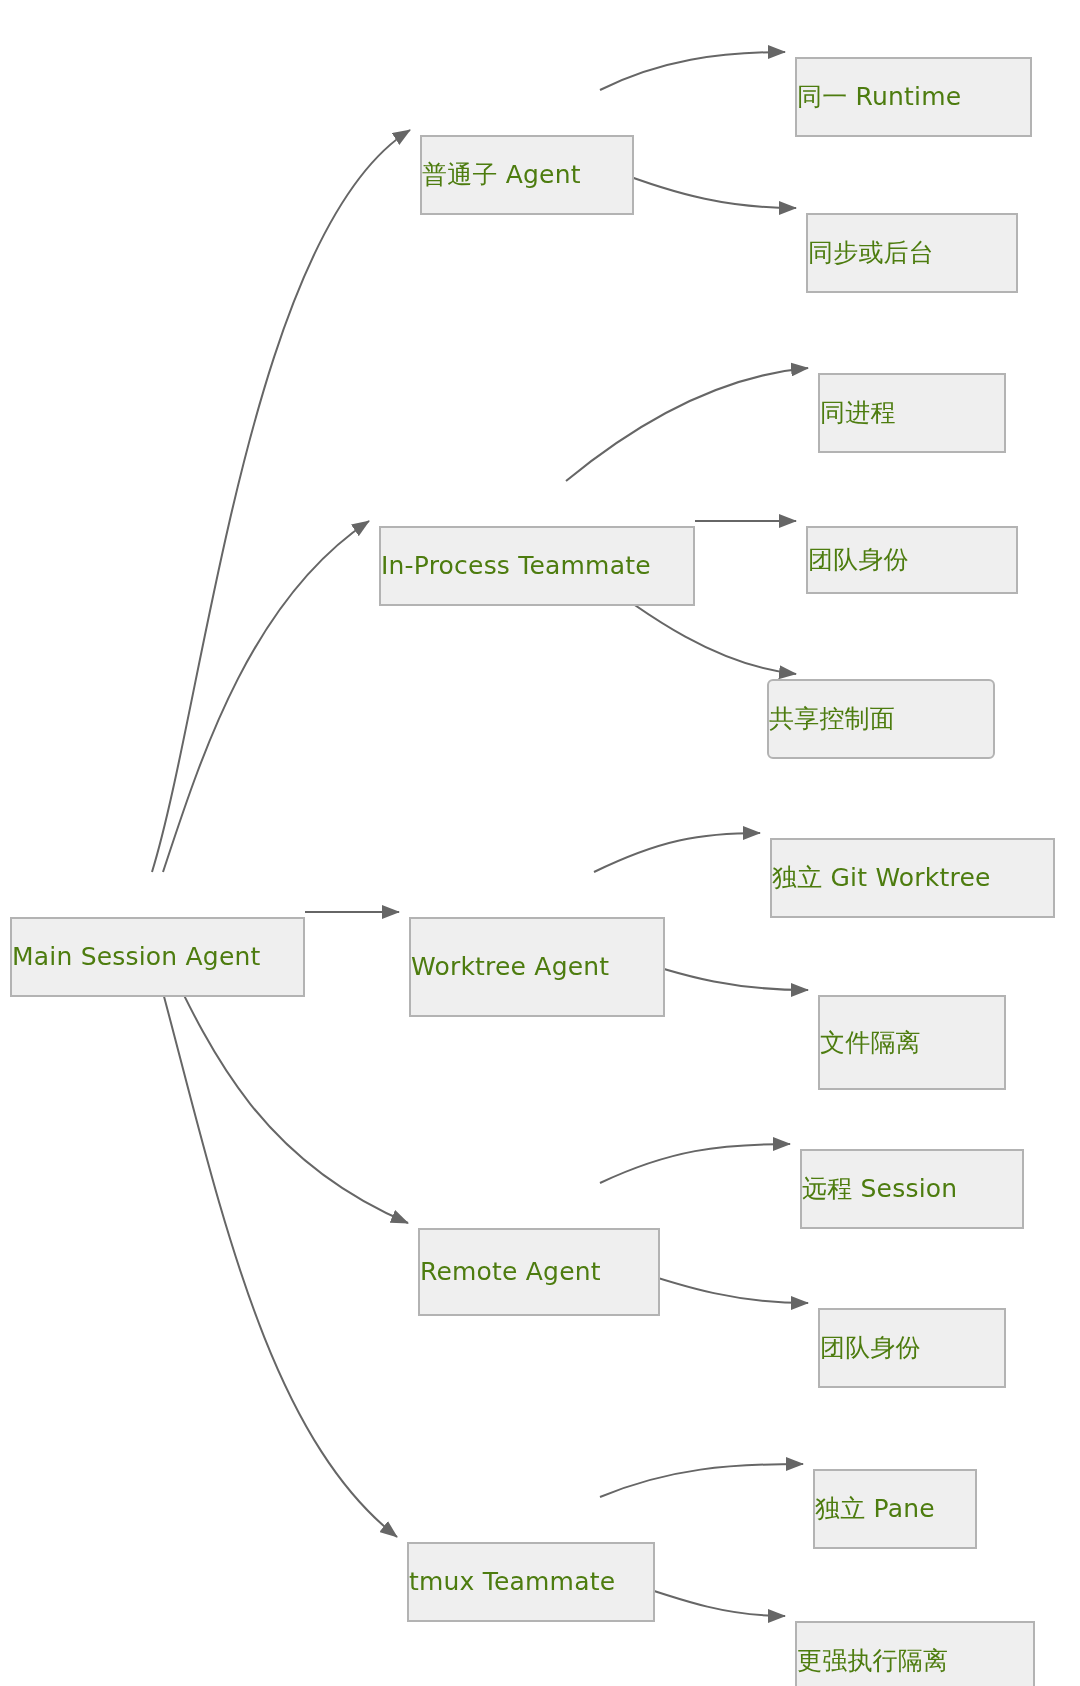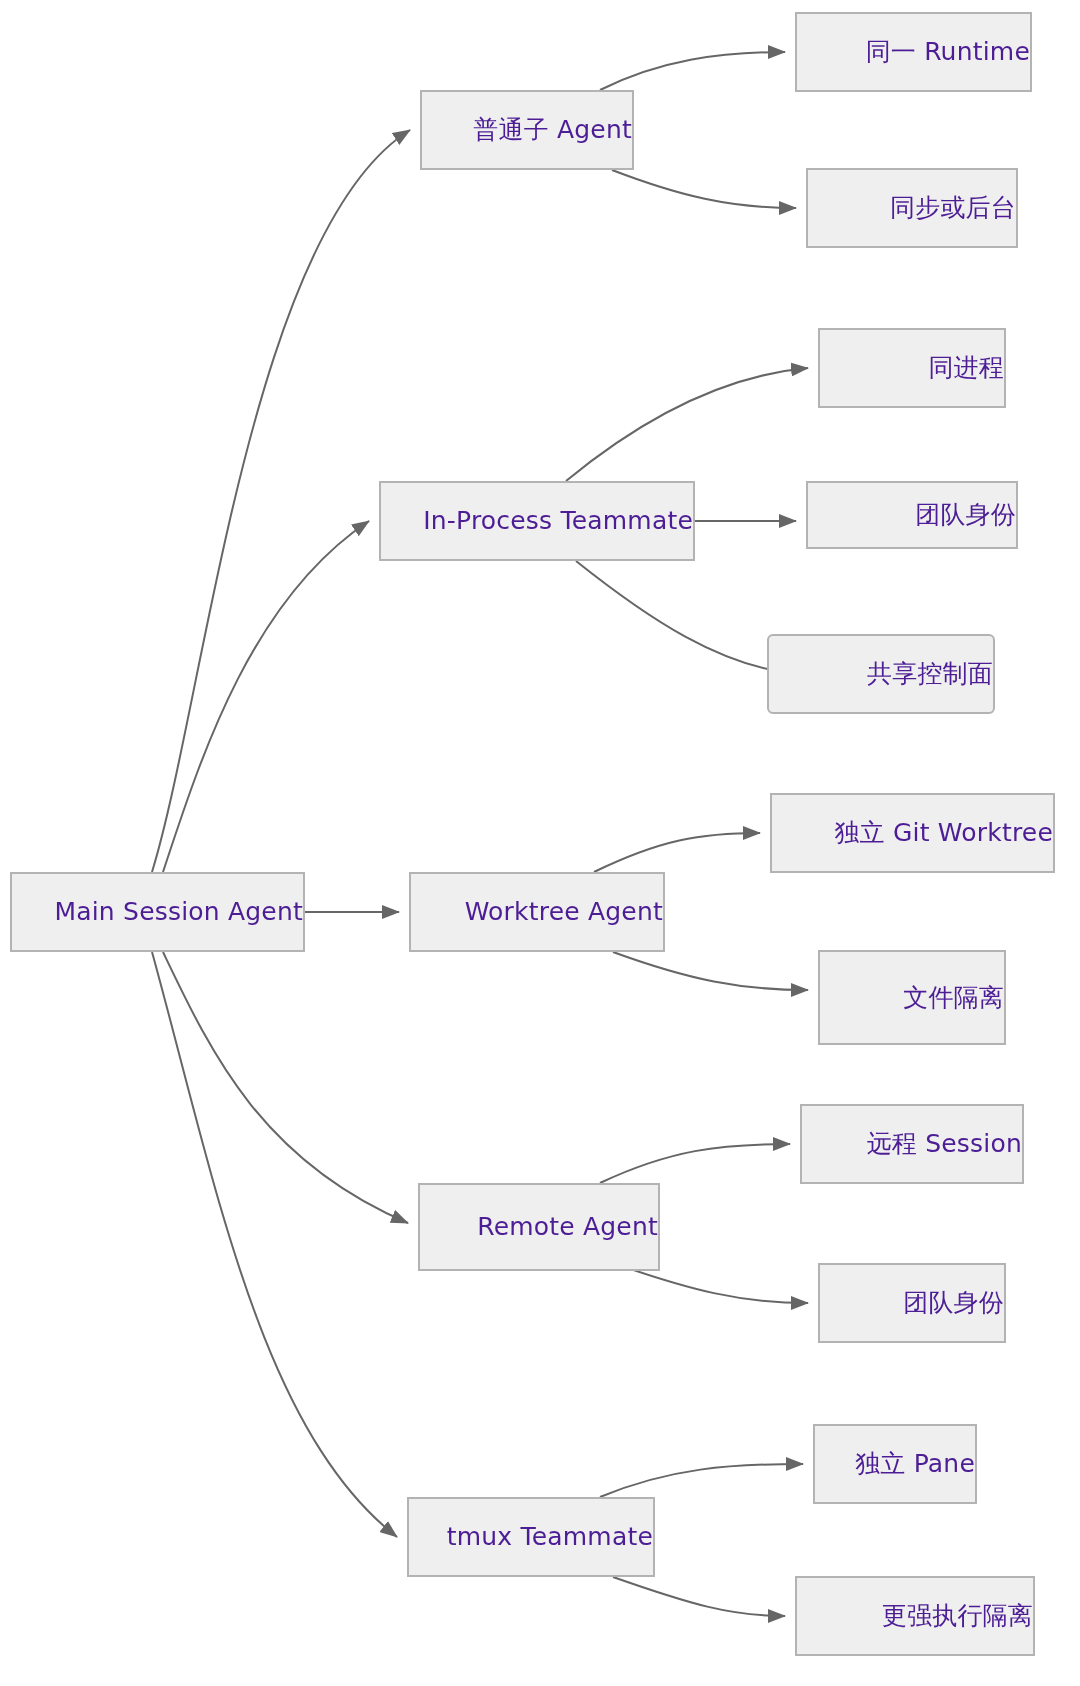--- a/index.html
+++ b/index.html
@@ -25,27 +25,28 @@
     width: 1080px;
     height: 1686px;
   }
   .node {
     position: absolute;
     box-sizing: border-box;
     background: #efefef;
     border: 2px solid #b3b3b3;
     display: flex;
     align-items: center;
-    justify-content: flex-end;
+    justify-content: flex-start;
     text-align: center;
-    color: #4c1d95;
+    color: #4d7c0f;
     font-size: 25px;
     line-height: 1.2;
     letter-spacing: 0.2px;
     white-space: nowrap;
+    margin-top: 45px;
   }
   .node-label {
     display: block;
   }
 </style>
 </head>
 <body>
 
 <div id="diagram-root">
   <svg class="edges" viewBox="0 0 1080 1686" xmlns="http://www.w3.org/2000/svg">
@@ -82,30 +83,30 @@
       </div>
       <div class="node" style="left: 795px; top: 12px; width: 237px; height: 80px;">
         <span class="node-label">同一 Runtime</span>
       </div>
       <div class="node" style="left: 806px; top: 168px; width: 212px; height: 80px;">
         <span class="node-label">同步或后台</span>
       </div>
       <div class="node" style="left: 379px; top: 481px; width: 316px; height: 80px;">
         <span class="node-label">In-Process Teammate</span>
       </div>
-      <div class="node" style="left: 818px; top: 328px; width: 188px; height: 80px; padding-left: 36px;">
+      <div class="node" style="left: 818px; top: 328px; width: 188px; height: 80px;">
         <span class="node-label">同进程</span>
       </div>
       <div class="node" style="left: 806px; top: 481px; width: 212px; height: 68px;">
         <span class="node-label">团队身份</span>
       </div>
       <div class="node" style="left: 767px; top: 634px; width: 228px; height: 80px; border-radius: 6px;">
         <span class="node-label">共享控制面</span>
       </div>
-      <div class="node" style="left: 409px; top: 872px; width: 256px; height: 80px;">
+      <div class="node" style="left: 409px; top: 872px; width: 256px; height: 100px;">
         <span class="node-label">Worktree Agent</span>
       </div>
       <div class="node" style="left: 770px; top: 793px; width: 285px; height: 80px;">
         <span class="node-label">独立 Git Worktree</span>
       </div>
       <div class="node" style="left: 818px; top: 950px; width: 188px; height: 95px;">
         <span class="node-label">文件隔离</span>
       </div>
       <div class="node" style="left: 418px; top: 1183px; width: 242px; height: 88px;">
         <span class="node-label">Remote Agent</span>

